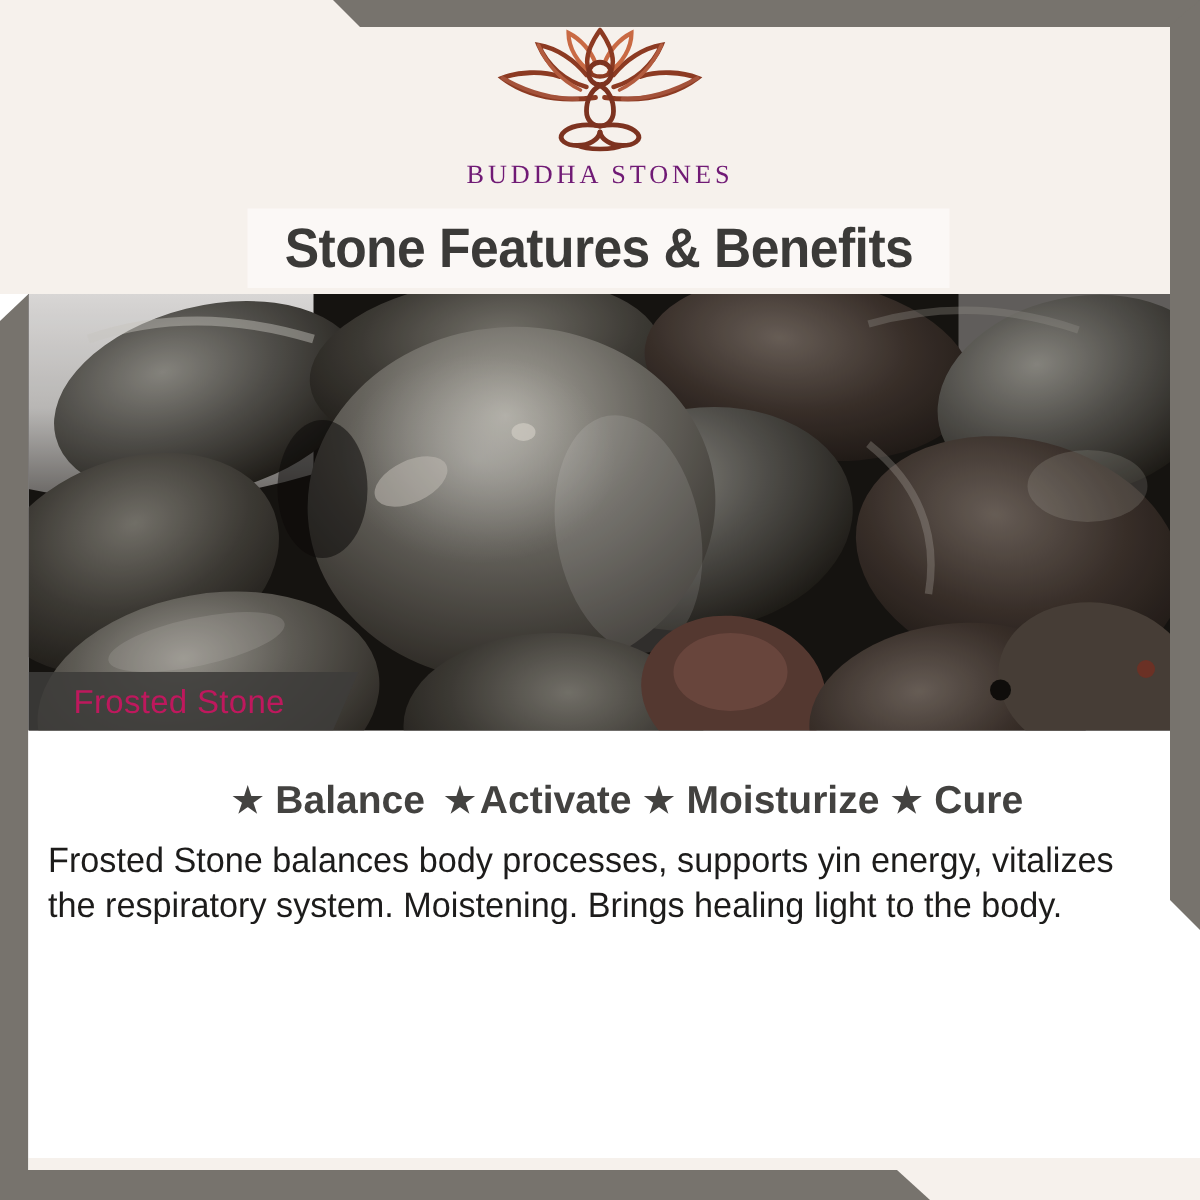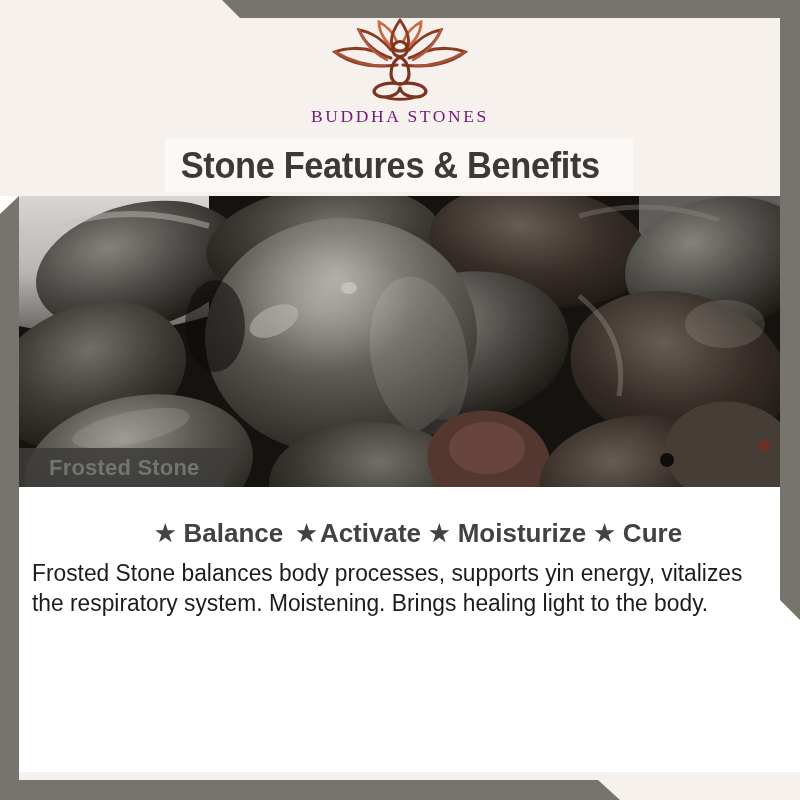--- a/index.html
+++ b/index.html
@@ -103,21 +103,21 @@
   
   .title-band {
     position: absolute;
     left: 165px;
     top: 139px;
     width: 468px;
     height: 53px;
     background: #fbf8f6;
     display: flex;
     align-items: center;
-    justify-content: flex-start;
+    justify-content: center;
   }
   .title-text {
     font-family: "Liberation Sans Narrow", "Liberation Sans", sans-serif;
     font-weight: bold;
     font-size: 37px;
     letter-spacing: -0.4px;
     color: #3b3a38;
     transform: scaleX(0.93);
     white-space: nowrap;
   }
@@ -142,23 +142,23 @@
     width: 220px;
     height: 39px;
     background: rgba(62,60,58,0.88);
     clip-path: polygon(0 0, 220px 0, 203px 39px, 0 39px);
     display: flex;
     align-items: center;
   }
   .label-text {
     margin-left: 30px;
     font-family: "Liberation Sans", sans-serif;
-    font-weight: bold;
+    font-weight: normal;
     font-size: 22px;
-    color: #737373;
+    color: #be185d;
     letter-spacing: 0.2px;
     white-space: nowrap;
   }
 
   
   .benefits {
     position: absolute;
     left: 37px;
     top: 518px;
     width: 763px;

